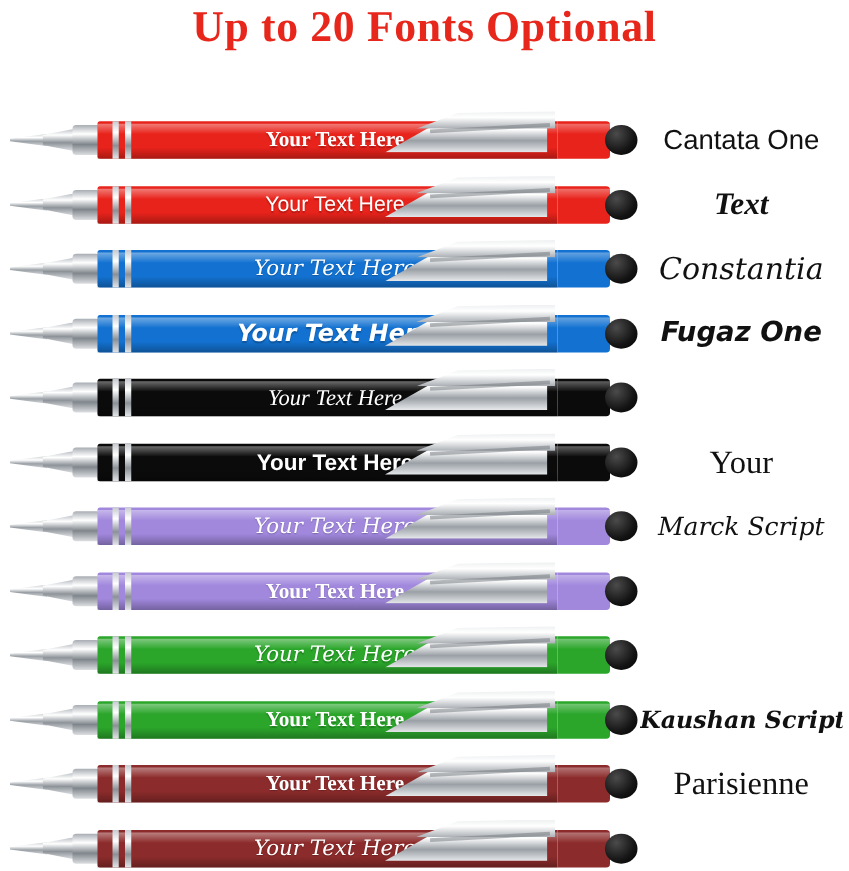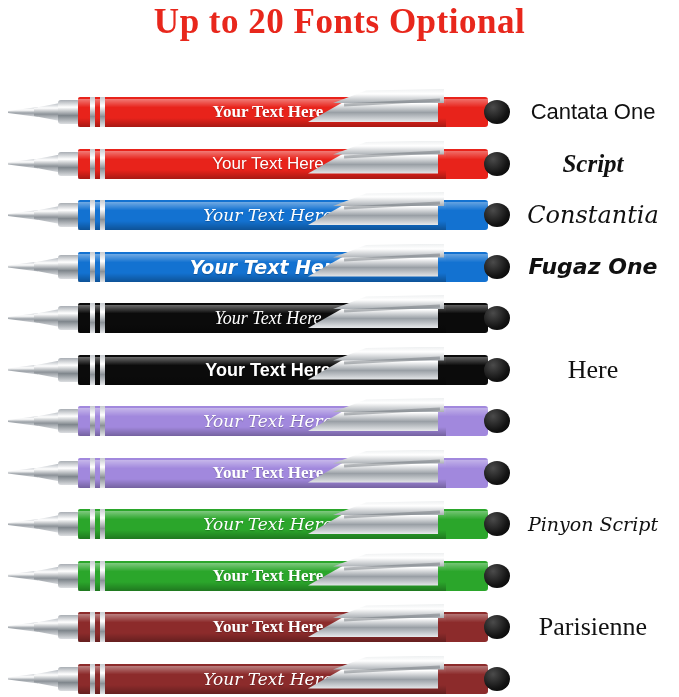--- a/index.html
+++ b/index.html
@@ -228,21 +228,21 @@
           <div class="ring r2"></div>
           <div class="pen-text" style="font-family: &quot;Liberation Sans&quot;, sans-serif; font-style: normal; font-weight: 400; font-size: 17px;">Your Text Here</div>
           <div class="clip">
             <div class="clip-plate"></div>
             <div class="clip-arm"></div>
             <div class="clip-line"></div>
           </div>
           <div class="tail" style="background: rgb(232, 35, 27);"></div>
           <div class="stylus"></div>
         </div>
-        <div class="font-label" style="font-family: &quot;Liberation Serif&quot;, serif; font-style: italic; font-weight: 700; font-size: 25px;">Script</div>
+        <div class="font-label" style="font-family: &quot;Liberation Serif&quot;, serif; font-style: italic; font-weight: 700; font-size: 25px;">Text</div>
       </div>
       <div class="pen-row" style="top: 189px;">
         <div class="pen">
           <div class="tip"></div>
           <div class="tip-cone"></div>
           <div class="grip"></div>
           <div class="barrel" style="background: rgb(19, 114, 209);"></div>
           <div class="ring r1"></div>
           <div class="ring r2"></div>
           <div class="pen-text" style="font-family: &quot;DejaVu Serif&quot;, serif; font-style: italic; font-weight: 400; font-size: 17px;">Your Text Here</div>
@@ -303,39 +303,40 @@
           <div class="ring r2"></div>
           <div class="pen-text" style="font-family: &quot;Liberation Sans&quot;, sans-serif; font-style: normal; font-weight: 700; font-size: 18px;">Your Text Here</div>
           <div class="clip">
             <div class="clip-plate"></div>
             <div class="clip-arm"></div>
             <div class="clip-line"></div>
           </div>
           <div class="tail" style="background: rgb(11, 11, 11);"></div>
           <div class="stylus"></div>
         </div>
-        <div class="font-label" style="font-family: &quot;Liberation Serif&quot;, serif; font-style: normal; font-weight: 400; font-size: 26px;">Here</div>
+        <div class="font-label" style="font-family: &quot;Liberation Serif&quot;, serif; font-style: normal; font-weight: 400; font-size: 26px;">Your</div>
       </div>
       <div class="pen-row" style="top: 395px;">
         <div class="pen">
           <div class="tip"></div>
           <div class="tip-cone"></div>
           <div class="grip"></div>
           <div class="barrel" style="background: rgb(161, 136, 221);"></div>
           <div class="ring r1"></div>
           <div class="ring r2"></div>
           <div class="pen-text" style="font-family: &quot;DejaVu Serif&quot;, serif; font-style: italic; font-weight: 400; font-size: 17px;">Your Text Here</div>
           <div class="clip">
             <div class="clip-plate"></div>
             <div class="clip-arm"></div>
             <div class="clip-line"></div>
           </div>
           <div class="tail" style="background: rgb(161, 136, 221);"></div>
           <div class="stylus"></div>
         </div>
+        <div class="font-label" style="font-family: &quot;DejaVu Serif&quot;, serif; font-style: italic; font-weight: 400; font-size: 20px;">Marck Script</div>
       </div>
       <div class="pen-row" style="top: 446.5px;">
         <div class="pen">
           <div class="tip"></div>
           <div class="tip-cone"></div>
           <div class="grip"></div>
           <div class="barrel" style="background: rgb(161, 136, 221);"></div>
           <div class="ring r1"></div>
           <div class="ring r2"></div>
           <div class="pen-text" style="font-family: &quot;Liberation Serif&quot;, serif; font-style: normal; font-weight: 700; font-size: 17px;">Your Text Here</div>
@@ -358,39 +359,39 @@
           <div class="ring r2"></div>
           <div class="pen-text" style="font-family: &quot;DejaVu Serif&quot;, serif; font-style: italic; font-weight: 400; font-size: 17px;">Your Text Here</div>
           <div class="clip">
             <div class="clip-plate"></div>
             <div class="clip-arm"></div>
             <div class="clip-line"></div>
           </div>
           <div class="tail" style="background: rgb(43, 166, 43);"></div>
           <div class="stylus"></div>
         </div>
-        <div class="font-label" style="font-family: &quot;DejaVu Serif&quot;, serif; font-style: italic; font-weight: 400; font-size: 19px;">Pinyon Script</div>
       </div>
       <div class="pen-row" style="top: 549.5px;">
         <div class="pen">
           <div class="tip"></div>
           <div class="tip-cone"></div>
           <div class="grip"></div>
           <div class="barrel" style="background: rgb(43, 166, 43);"></div>
           <div class="ring r1"></div>
           <div class="ring r2"></div>
           <div class="pen-text" style="font-family: &quot;Liberation Serif&quot;, serif; font-style: normal; font-weight: 700; font-size: 17px;">Your Text Here</div>
           <div class="clip">
             <div class="clip-plate"></div>
             <div class="clip-arm"></div>
             <div class="clip-line"></div>
           </div>
           <div class="tail" style="background: rgb(43, 166, 43);"></div>
           <div class="stylus"></div>
         </div>
+        <div class="font-label" style="font-family: &quot;DejaVu Serif&quot;, serif; font-style: italic; font-weight: 700; font-size: 19px;">Kaushan Script</div>
       </div>
       <div class="pen-row" style="top: 601px;">
         <div class="pen">
           <div class="tip"></div>
           <div class="tip-cone"></div>
           <div class="grip"></div>
           <div class="barrel" style="background: rgb(140, 43, 43);"></div>
           <div class="ring r1"></div>
           <div class="ring r2"></div>
           <div class="pen-text" style="font-family: &quot;Liberation Serif&quot;, serif; font-style: normal; font-weight: 700; font-size: 17px;">Your Text Here</div>

